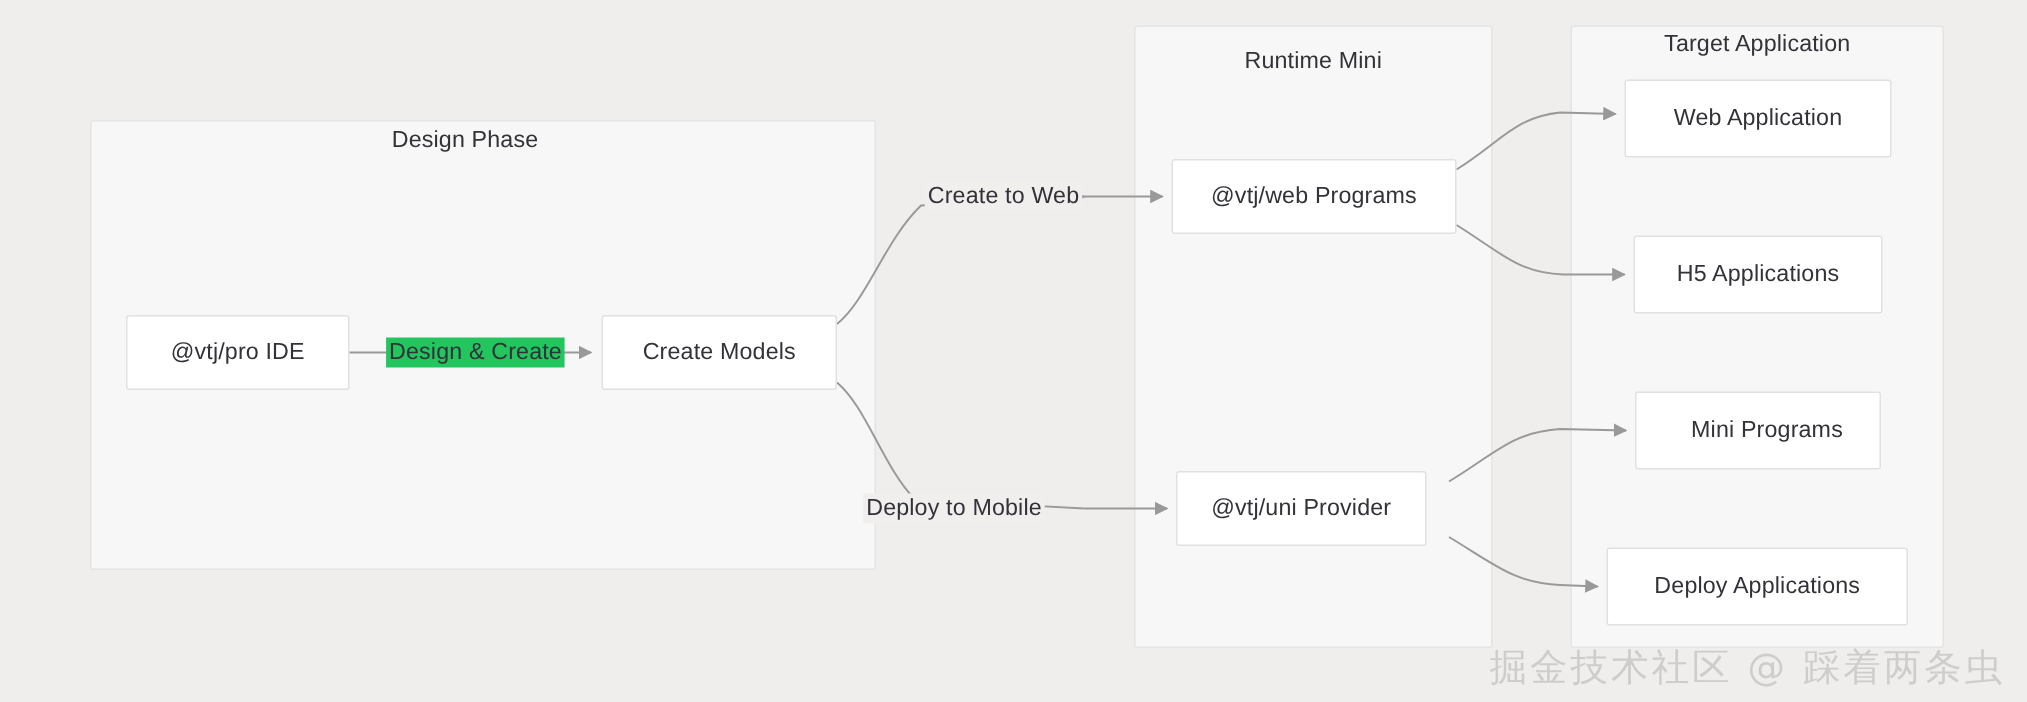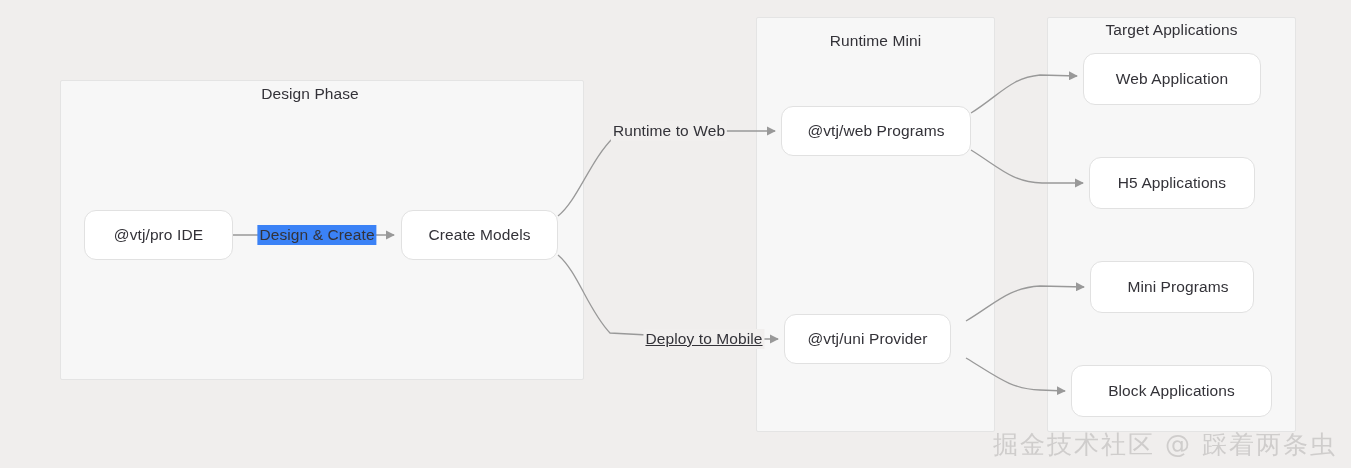--- a/index.html
+++ b/index.html
@@ -34,34 +34,34 @@
     font-size: 15.5px;
     color: #333238;
     letter-spacing: 0.1px;
     white-space: nowrap;
   }
   
   .node {
     position: absolute;
     background: #ffffff;
     border: 1px solid #e1e1e1;
-    border-radius: 12px;
+    border-radius: 2px;
     box-sizing: border-box;
     display: flex;
     align-items: center;
     justify-content: center;
     font-size: 15.5px;
     color: #333238;
     letter-spacing: 0.1px;
     white-space: nowrap;
   }
   
   .edge-label {
     position: absolute;
-    background: #3b82f6;
+    background: #22c55e;
     font-size: 15.5px;
     color: #333238;
     letter-spacing: 0.1px;
     white-space: nowrap;
     padding: 1px 2px;
     transform: translate(-50%, -50%);
   }
   .edge-label.on-canvas {
     background: #f1efee;
   }
@@ -94,21 +94,21 @@
 
 <div id="diagram">
 
   <div class="cluster" style="left:60px; top:80px; width:524px; height:300px;"></div>
   <div class="cluster-title" style="left:48px; width:524px; top:85px;">Design Phase</div>
 
   <div class="cluster" style="left:756px; top:17px; width:239px; height:415px;"></div>
   <div class="cluster-title" style="left:756px; width:239px; top:32px;">Runtime Mini</div>
 
   <div class="cluster" style="left:1047px; top:17px; width:249px; height:415px;"></div>
-  <div class="cluster-title" style="left:1047px; width:249px; top:21px;">Target Applications</div>
+  <div class="cluster-title" style="left:1047px; width:249px; top:21px;">Target Application</div>
 
   <svg id="edges" viewBox="0 0 1351 468" xmlns="http://www.w3.org/2000/svg">
     <defs>
       <marker id="arrow" viewBox="0 0 10 10" refX="9" refY="5" markerWidth="7" markerHeight="7" orient="auto-start-reverse">
         <path d="M 0 0 L 10 5 L 0 10 z" fill="#999999"></path>
       </marker>
     </defs>
 
     <path class="edge-path" d="M 233 235 L 394 235" marker-end="url(#arrow)"></path>
 
@@ -134,23 +134,23 @@
   <div class="node" style="left:781px; top:106px; width:190px; height:50px;">@vtj/web Programs</div>
 
   <div class="node" style="left:784px; top:314px; width:167px; height:50px;">@vtj/uni Provider</div>
 
   <div class="node" style="left:1083px; top:53px; width:178px; height:52px;">Web Application</div>
 
   <div class="node" style="left:1089px; top:157px; width:166px; height:52px;">H5 Applications</div>
 
   <div class="node" style="left:1090px; top:261px; width:164px; height:52px;padding-left:12px;">Mini Programs</div>
 
-  <div class="node" style="left:1071px; top:365px; width:201px; height:52px;">Block Applications</div>
+  <div class="node" style="left:1071px; top:365px; width:201px; height:52px;">Deploy Applications</div>
 
   <div class="edge-label" style="left:317px; top:235px;">Design &amp; Create</div>
 
-  <div class="edge-label on-canvas" style="left:669px; top:131px;">Runtime to Web</div>
+  <div class="edge-label on-canvas" style="left:669px; top:131px;">Create to Web</div>
 
-  <div class="edge-label on-canvas" style="left:704px; top:339px;text-decoration:underline;">Deploy to Mobile</div>
+  <div class="edge-label on-canvas" style="left:636px; top:339px;">Deploy to Mobile</div>
 
   <div class="watermark" style="left:993px; top:428px;">掘金技术社区 @ 踩着两条虫</div>
 
 </div>
 
 </body></html>

